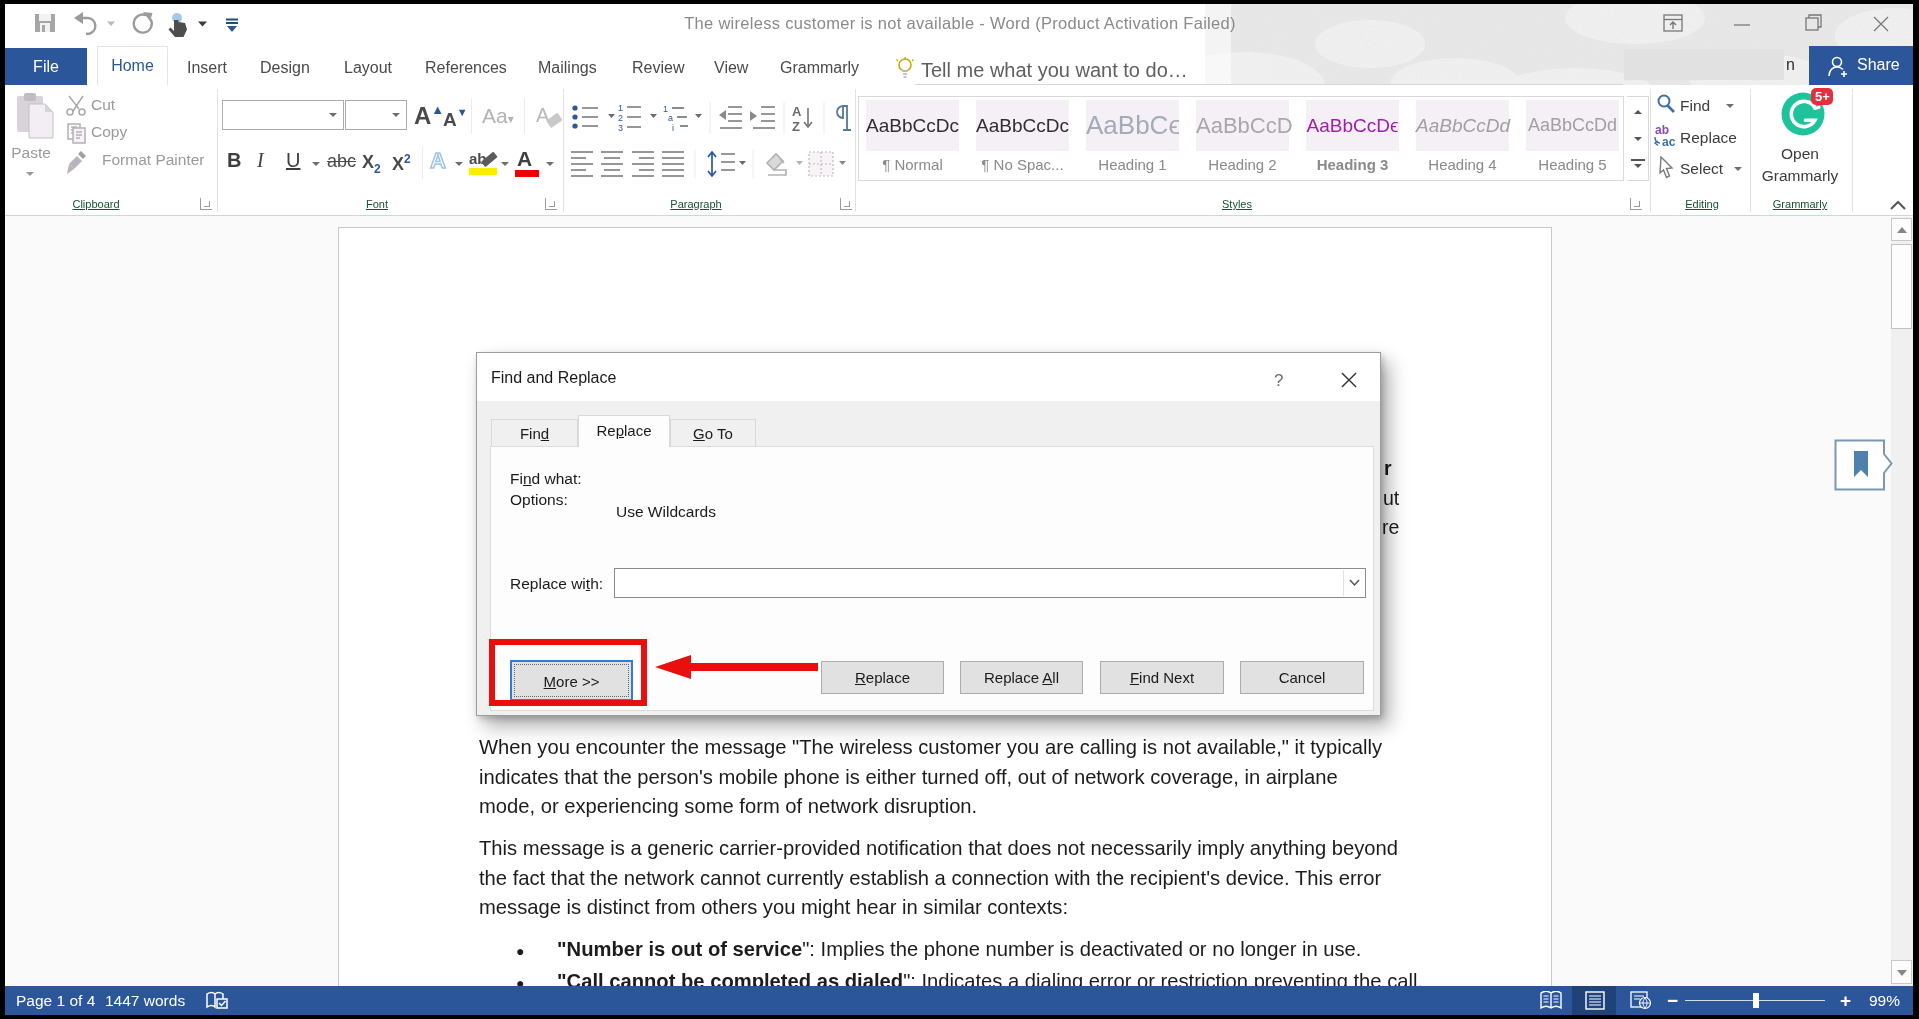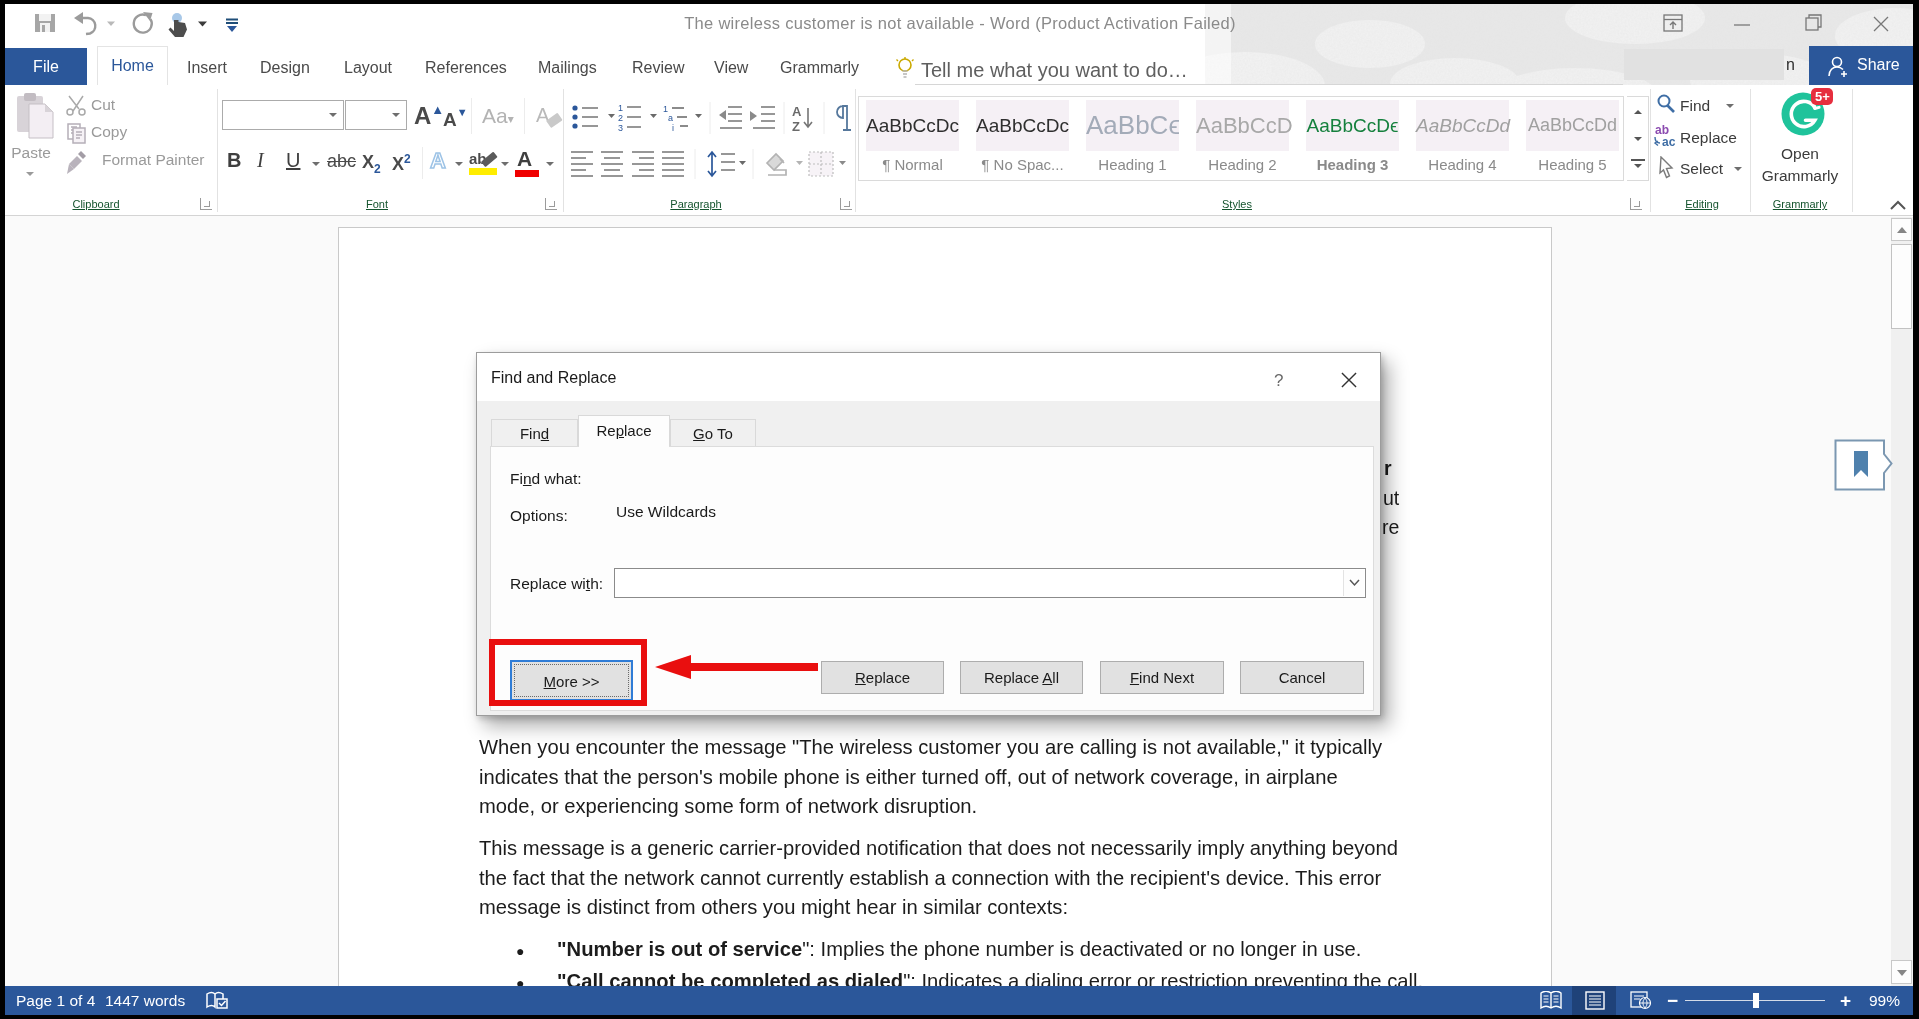--- a/index.html
+++ b/index.html
@@ -266,21 +266,21 @@
 
   <div class="s" style="left:853px; top:92px; width:766px; height:85px; border:1px solid #dadada;"></div>
   <div class="s stylebox" style="left:861px;"><span style="font-size:19px; color:#2f2f2f; line-height:51px;">AaBbCcDc</span></div>
   <div class="s stylelab" style="left:861px;">¶ Normal</div>
   <div class="s stylebox" style="left:971px;"><span style="font-size:19px; color:#2f2f2f; line-height:51px;">AaBbCcDc</span></div>
   <div class="s stylelab" style="left:971px;">¶ No Spac...</div>
   <div class="s stylebox" style="left:1081px;"><span style="font-size:26px; color:#a3abb8; line-height:51px;">AaBbCϵ</span></div>
   <div class="s stylelab" style="left:1081px;">Heading 1</div>
   <div class="s stylebox" style="left:1191px;"><span style="font-size:22px; color:#a8a8a8; line-height:51px;">AaBbCcD</span></div>
   <div class="s stylelab" style="left:1191px;">Heading 2</div>
-  <div class="s stylebox" style="left:1301px;"><span style="font-size:19px; color:#15803d; line-height:51px;text-align:right;">AaBbCcDϵ</span></div>
+  <div class="s stylebox" style="left:1301px;"><span style="font-size:19px; color:#a21caf; line-height:51px;text-align:right;">AaBbCcDϵ</span></div>
   <div class="s stylelab" style="left:1301px;font-weight:bold;">Heading 3</div>
   <div class="s stylebox" style="left:1411px;"><span style="font-size:19px; color:#a0a0a0; font-style:italic; line-height:51px;">AaBbCcDd</span></div>
   <div class="s stylelab" style="left:1411px;">Heading 4</div>
   <div class="s stylebox" style="left:1521px;"><span style="font-size:18px; color:#a0a0a0; line-height:51px;">AaBbCcDd</span></div>
   <div class="s stylelab" style="left:1521px;">Heading 5</div>
   <div class="s" style="left:1622px; top:92px; width:22px; height:85px; border:1px solid #dadada; border-left:none;"></div>
   <div class="s dd" style="left:1629px; top:106px; border-top-color:#555; transform:rotate(180deg);"></div>
   <div class="s dd" style="left:1629px; top:133px; border-top-color:#555;"></div>
   <div class="s" style="left:1626px; top:155px; width:14px; height:1.6px; background:#555;"></div>
   <div class="s dd" style="left:1629px; top:160px; border-top-color:#555;"></div>
@@ -368,21 +368,21 @@
     </svg>
 
     <div class="s" style="left:14px; top:66px; width:87px; height:28px; background:#f0f0f0; border:1px solid #d9d9d9; border-bottom:none; text-align:center; font-size:15px; color:#1a1a1a; line-height:27px;">Fin<span style="text-decoration:underline;">d</span></div>
     <div class="s" style="left:101px; top:62px; width:92px; height:32px; background:#fdfdfd; border:1px solid #d9d9d9; border-bottom:none; text-align:center; font-size:15px; color:#1a1a1a; line-height:30px;">Re<span style="text-decoration:underline;">p</span>lace</div>
     <div class="s" style="left:193px; top:66px; width:86px; height:28px; background:#f0f0f0; border:1px solid #d9d9d9; border-bottom:none; text-align:center; font-size:15px; color:#1a1a1a; line-height:27px;"><span style="text-decoration:underline;">G</span>o To</div>
 
     <div class="s" style="left:13px; top:93px; width:884px; height:265px; background:#fdfdfd; border:1px solid #dcdcdc;"></div>
     <div class="s" style="left:102px; top:93px; width:90px; height:2px; background:#fdfdfd;"></div>
 
     <div class="s" style="left:33px; top:117px; font-size:15.5px; color:#1a1a1a;">Fi<span style="text-decoration:underline;">n</span>d what:</div>
-    <div class="s" style="left:33px; top:154px; font-size:15.5px; color:#1a1a1a;">Options:</div>
+    <div class="s" style="left:33px; top:138px; font-size:15.5px; color:#1a1a1a;">Options:</div>
     <div class="s" style="left:139px; top:150px; font-size:15.5px; color:#1a1a1a;">Use Wildcards</div>
 
     <div class="s" style="left:33px; top:222px; font-size:15.5px; color:#1a1a1a;">Replace wi<span style="text-decoration:underline;">t</span>h:</div>
     <div class="s" style="left:137px; top:215px; width:752px; height:30px; background:#fff; border:1px solid #8b8b8b;">
       <div style="position:absolute; right:1px; top:1px; width:21px; height:26px; background:#fdfdfd; border-left:1px solid #e3e3e3;">
         <svg style="position:absolute; left:5px; top:9px;" width="11" height="8" viewBox="0 0 11 8">
             <path d="M1 1 L5.5 6 L10 1" fill="none" stroke="#555" stroke-width="1.5"></path>
           </svg>
       </div>
     </div>

